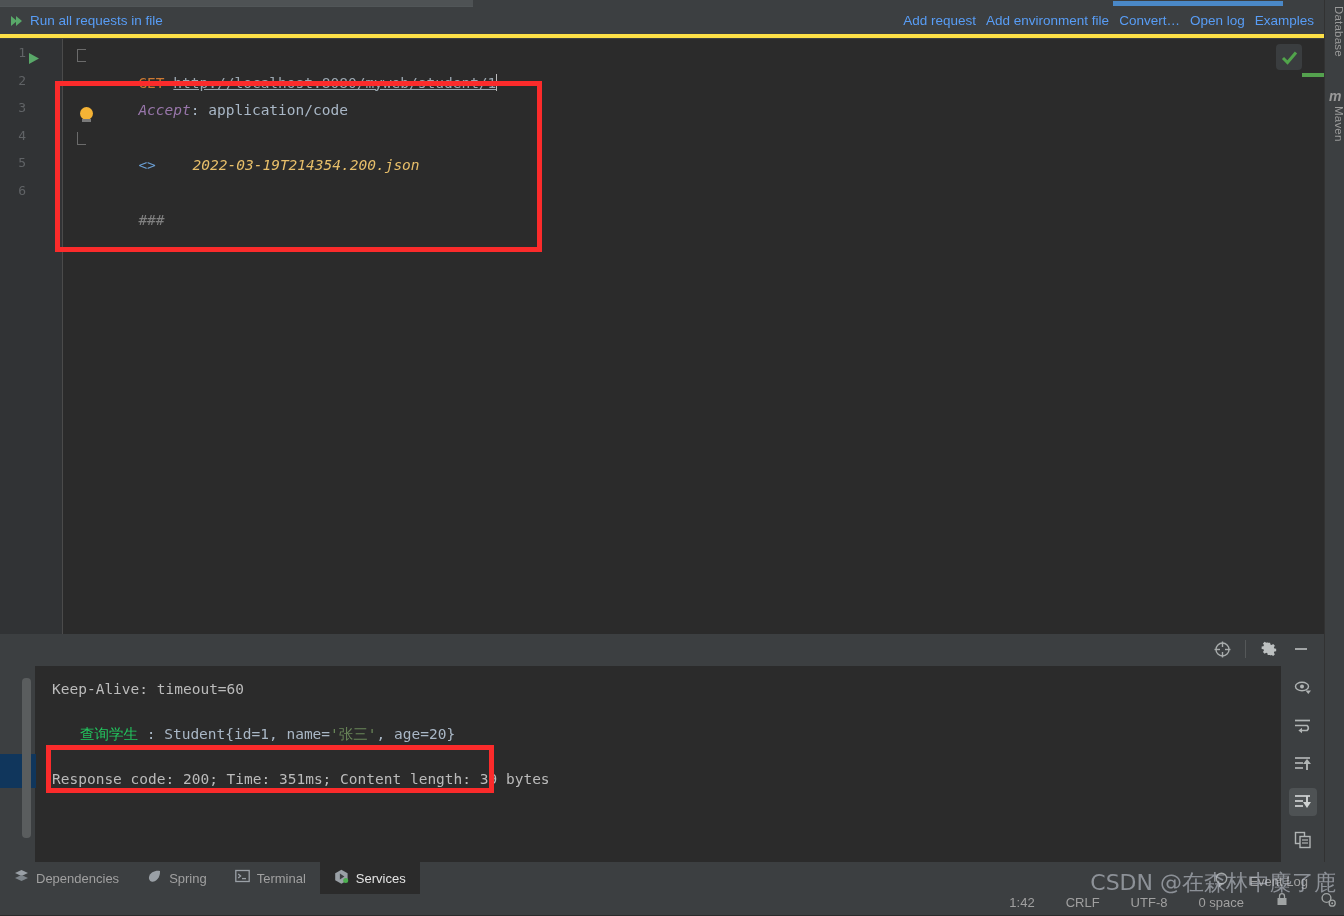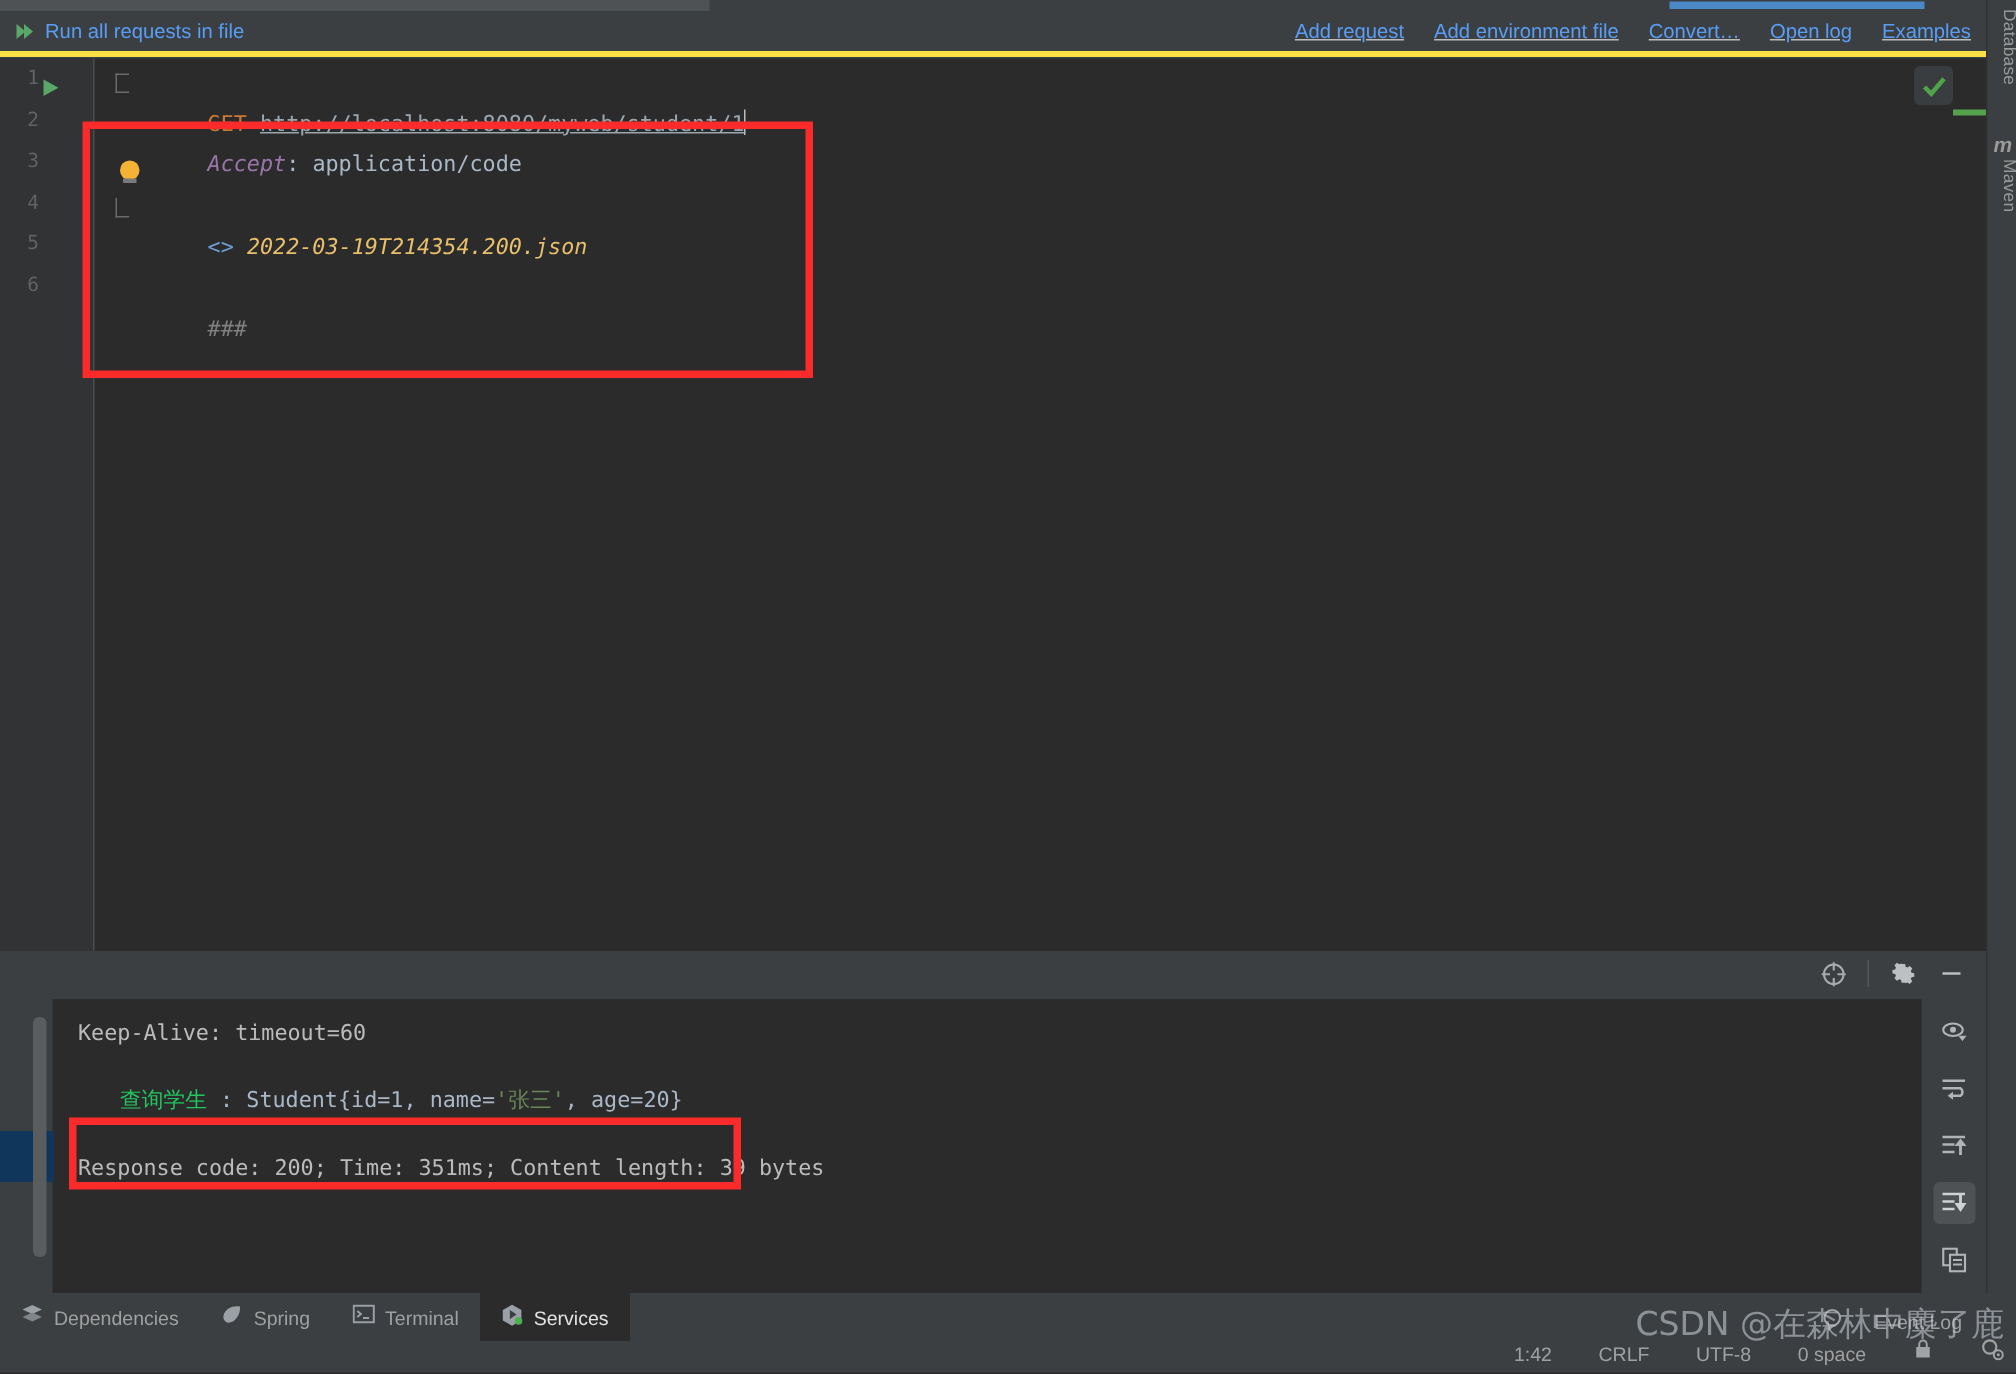--- a/index.html
+++ b/index.html
@@ -47,21 +47,21 @@
   }
   .run-all-icon {
     display: inline-block; width: 14px; height: 14px; position: relative;
   }
   .run-all-icon svg { display: block; }
   .run-all-label {
     color: #589df6; font-size: 13.5px;
   }
   .toolbar-links {
     position: absolute; right: 10px; top: 5px;
-    display: flex; align-items: center; gap: 20px; text-decoration: underline;
+    display: flex; align-items: center; gap: 10px;
   }
   .toolbar-links a {
     color: #589df6; font-size: 13.5px; text-decoration: none; cursor: pointer; white-space: nowrap;
   }
 
   
   #editor {
     position: absolute; top: 39px; left: 0;
     width: 1324px; height: 595px;
     background: #2b2b2b;
@@ -93,21 +93,21 @@
   .code-line {
     height: 27.5px; line-height: 27.5px; white-space: pre; padding-left: 7px;
     position: relative;
   }
   .tok-method { color: #cc7832; }
   .tok-url { color: #9ba7b0; text-decoration: underline; }
   .tok-header { color: #9876aa; font-style: italic; }
   .tok-punct { color: #a9b7c6; }
   .tok-value { color: #a9b7c6; }
   .tok-resp-op { color: #6a9fd4; }
-  .tok-filename { color: #e8bf6a; font-style: italic; }
+  .tok-filename { color: #e8bf6a; font-style: italic; margin-left: 28px; }
   .tok-comment { color: #808080; }
 
   .fold-marker {
     position: absolute; left: -2px; top: 7px;
     width: 9px; height: 13px;
     border: 1px solid #6b6b6b;
     border-right: none;
   }
   .fold-marker.bottom { border-top: none; }
 

